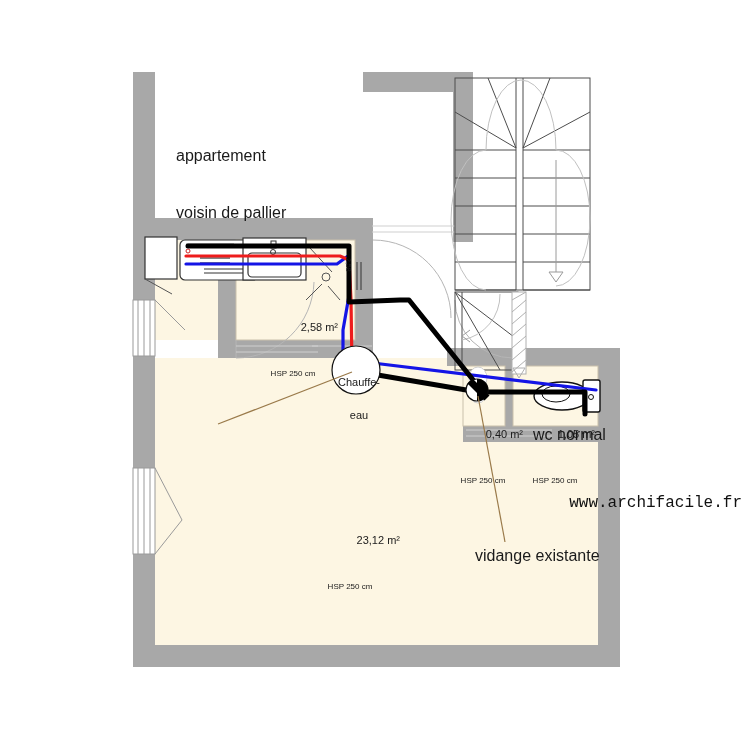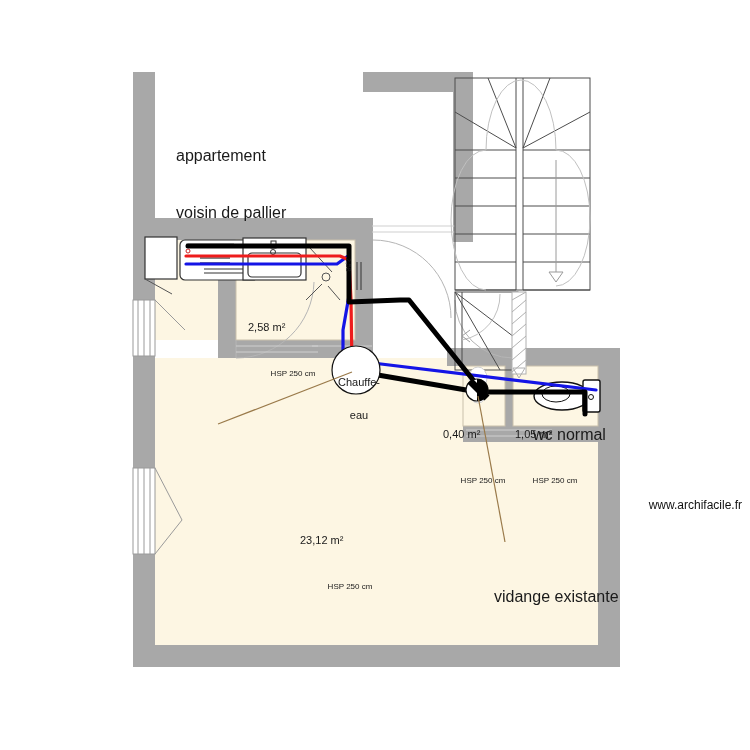--- a/index.html
+++ b/index.html
@@ -1,26 +1,26 @@
 <!DOCTYPE html>
 <html><head>
 <meta charset="utf-8">
 <style>
   html,body{margin:0;padding:0;background:#ffffff;}
   body{width:750px;height:750px;overflow:hidden;
        font-family:"Liberation Sans","DejaVu Sans",sans-serif;}
   #stage{position:relative;width:750px;height:526px;background:#ffffff;}
   svg{position:absolute;top:0;left:0;}
   .lbl{position:absolute;color:#1a1a1a;white-space:pre;}
-  .area-num{font-size:11px;text-align:left;}
+  .area-num{font-size:11px;text-align:right;}
   .area-hsp{font-size:8px;text-align:center;}
   .note{font-size:16px;line-height:19px;}
   .tiny{font-size:7px;}
-  .footer{position:absolute;right:8px;bottom:14px;font-size:12px;color:#111;
-          font-family:Liberation Sans, sans-serif;}
+  .footer{position:absolute;right:8px;bottom:14px;font-size:16px;color:#111;
+          font-family:Liberation Mono, monospace;}
 </style>
 </head>
 <body>
 
 <div id="stage">
 
   <svg width="750" height="750" viewBox="0 0 750 750">
 
     <g>
 
@@ -255,16 +255,16 @@
   <div class="lbl" style="left:336px;top:355px;width:46px;font-size:11px;line-height:11px;text-align:center;">
     <div>Chauffe-</div>
     <div>eau</div>
   </div>
 
   <div class="lbl tiny" style="left:352px;top:258px;transform:rotate(90deg);transform-origin:0 0;">2,58</div>
 
 
   <div class="lbl note" style="left:533px;top:425px;text-align:center;">wc normal</div>
 
-  <div class="lbl note" style="left:494px;top:546px;margin-top:41px;">vidange existante</div>
+  <div class="lbl note" style="left:475px;top:546px;">vidange existante</div>
 
   <div class="footer">www.archifacile.fr</div>
 </div>
 
 </body></html>

